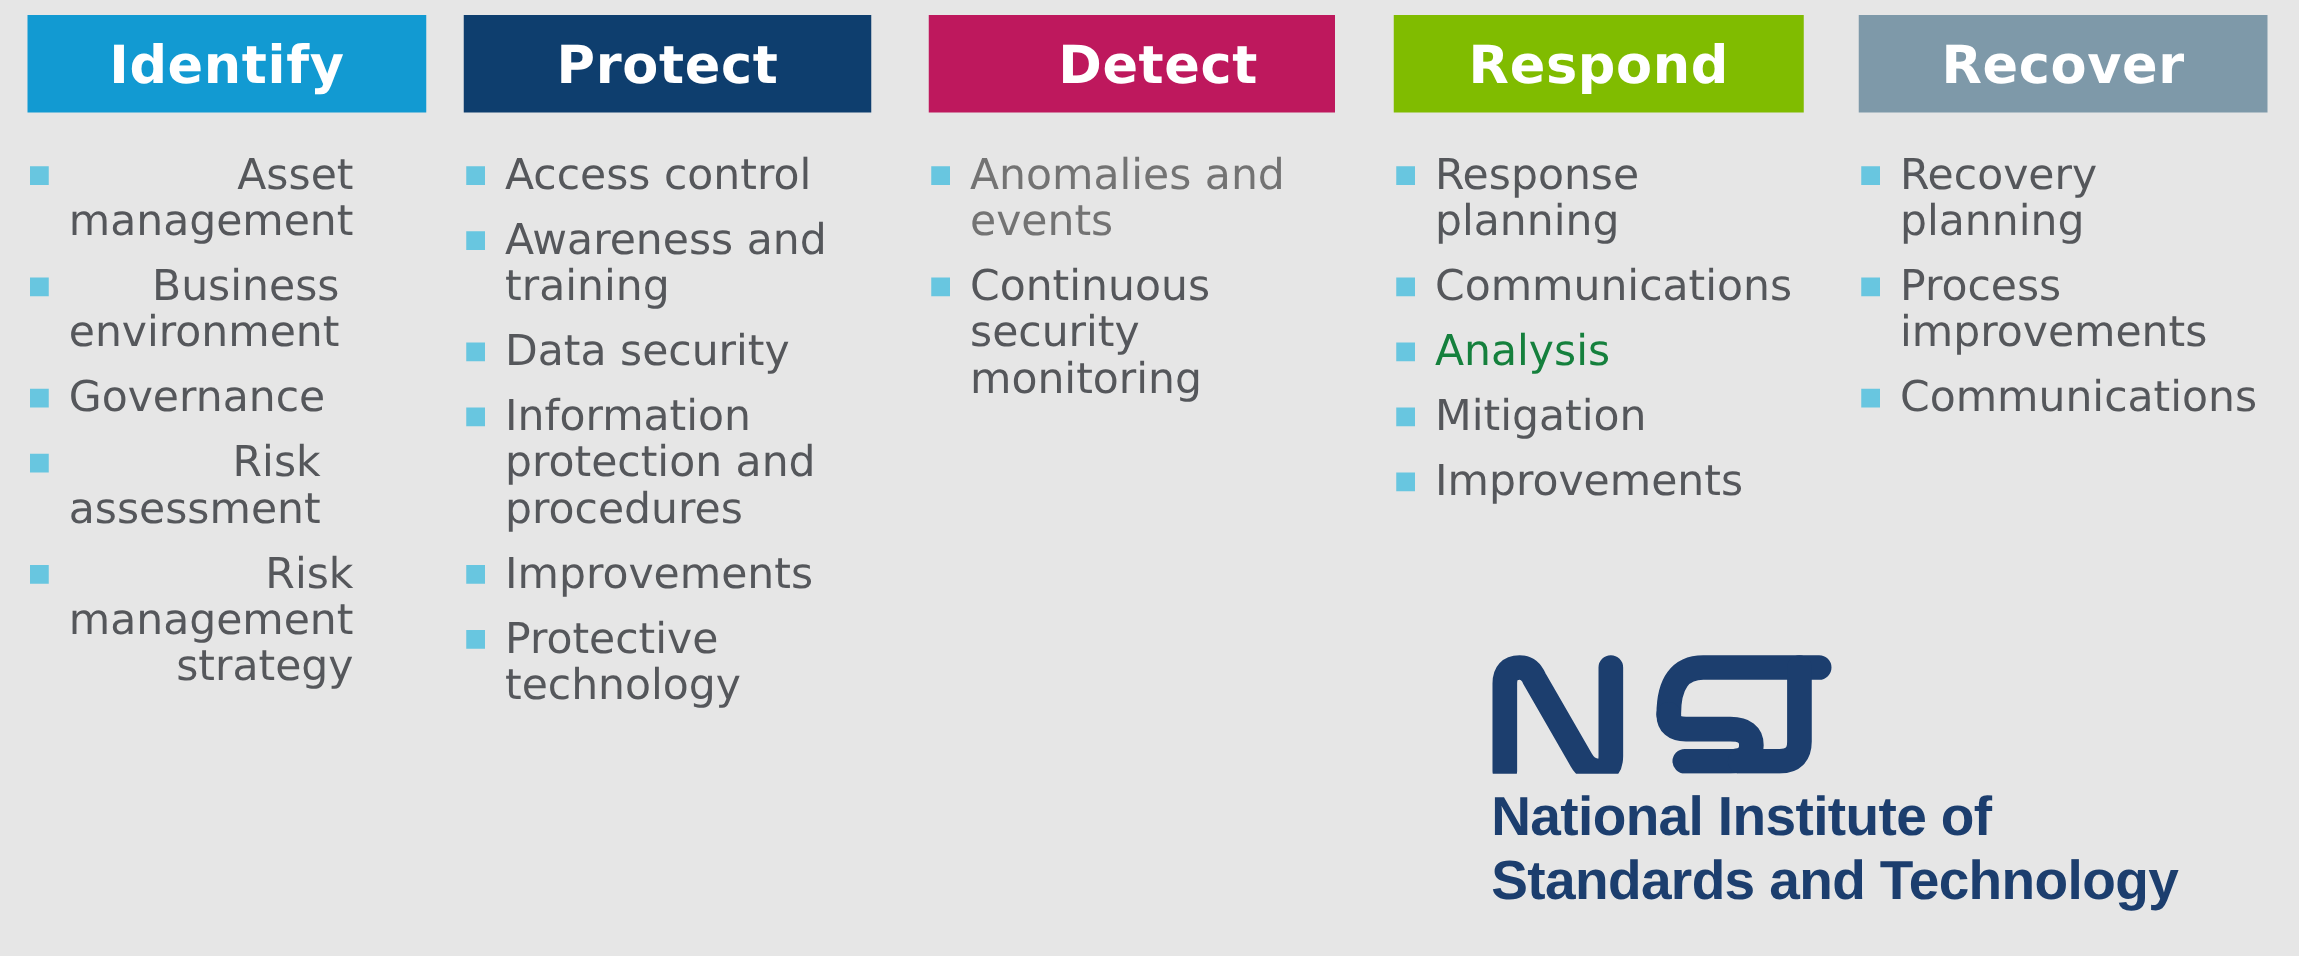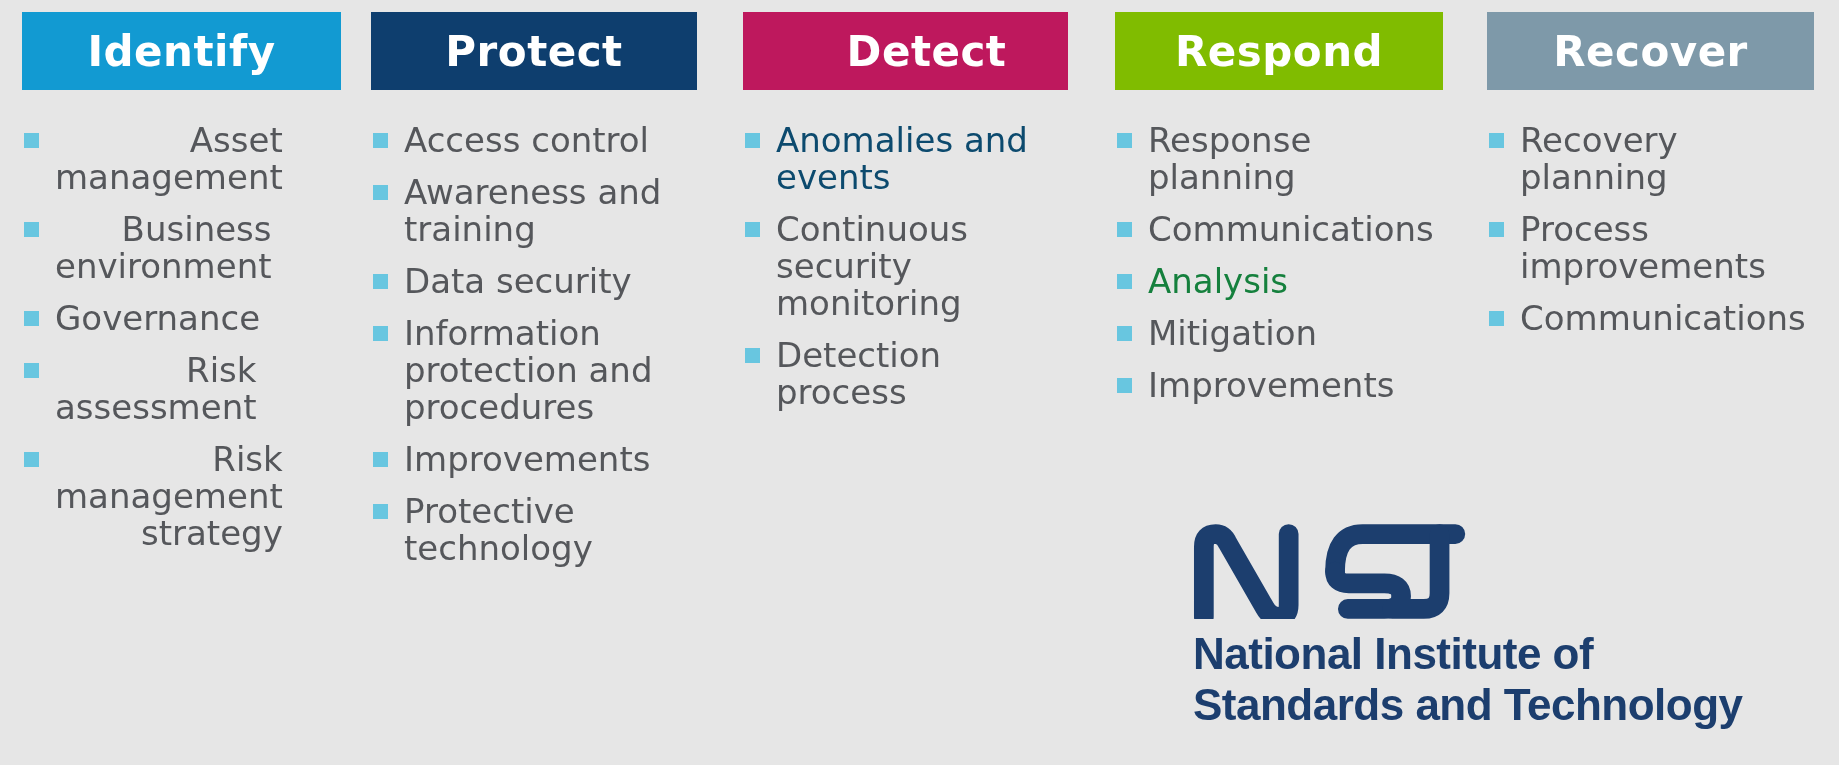--- a/index.html
+++ b/index.html
@@ -111,33 +111,28 @@
 technology</span>
         </div>
       </div>
   </div>
 
   <div class="column" style="left:743px;width:325px;">
     <div class="col-header" style="background: #be185d; padding-left: 42px;">Detect</div>
     <div class="items">
         <div class="item">
           <span class="bullet" style="background: rgb(104, 198, 224);"></span>
-          <span class="item-text" style="color: #0c4a6e;">Anomalies and
+          <span class="item-text" style="color: #737373;">Anomalies and
 events</span>
         </div>
         <div class="item">
           <span class="bullet" style="background: rgb(104, 198, 224);"></span>
           <span class="item-text" style="color: rgb(85, 87, 91);">Continuous
 security
 monitoring</span>
-        </div>
-        <div class="item">
-          <span class="bullet" style="background: rgb(104, 198, 224);"></span>
-          <span class="item-text" style="color: rgb(85, 87, 91);">Detection
-process</span>
         </div>
       </div>
   </div>
 
   <div class="column" style="left:1115px;width:328px;">
     <div class="col-header" style="background: rgb(128, 188, 0);">Respond</div>
     <div class="items">
         <div class="item">
           <span class="bullet" style="background: rgb(104, 198, 224);"></span>
           <span class="item-text" style="color: rgb(85, 87, 91);">Response

